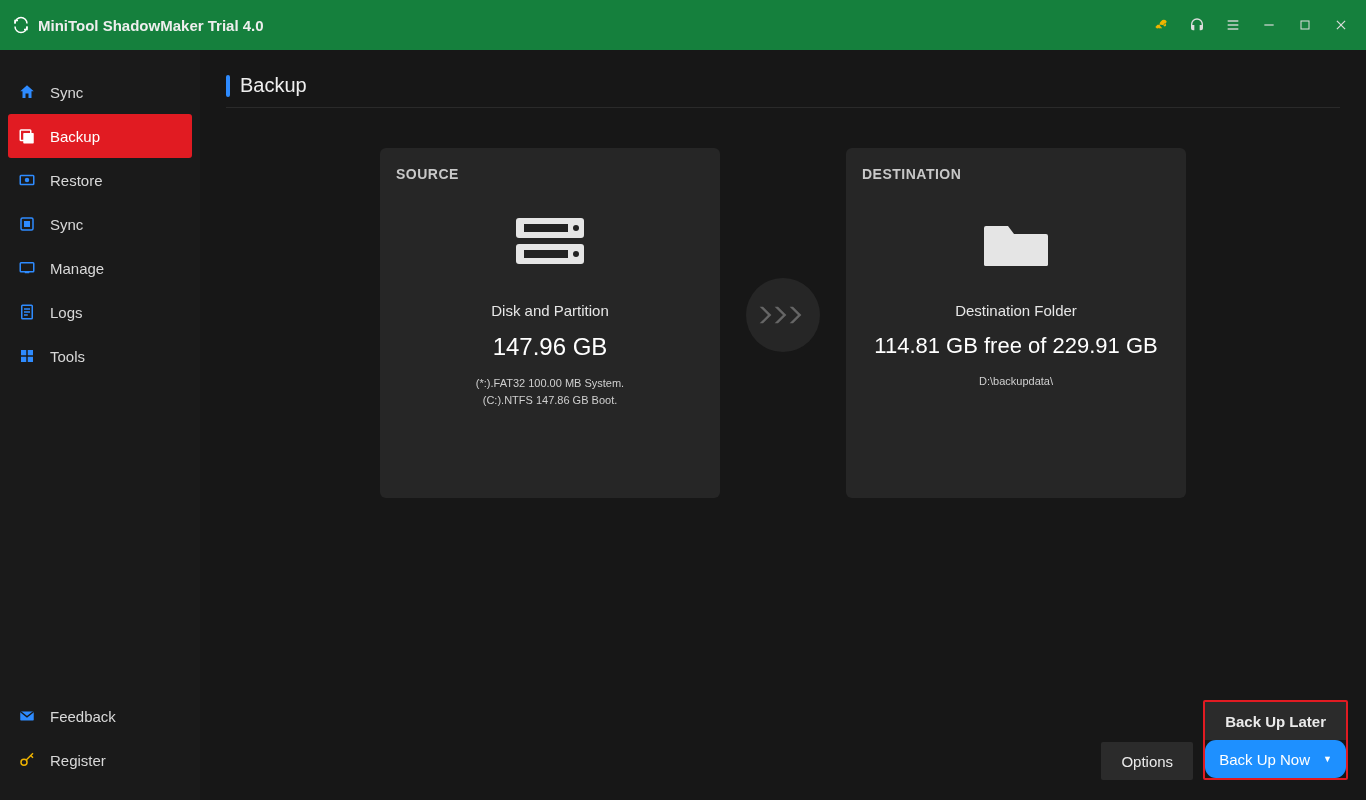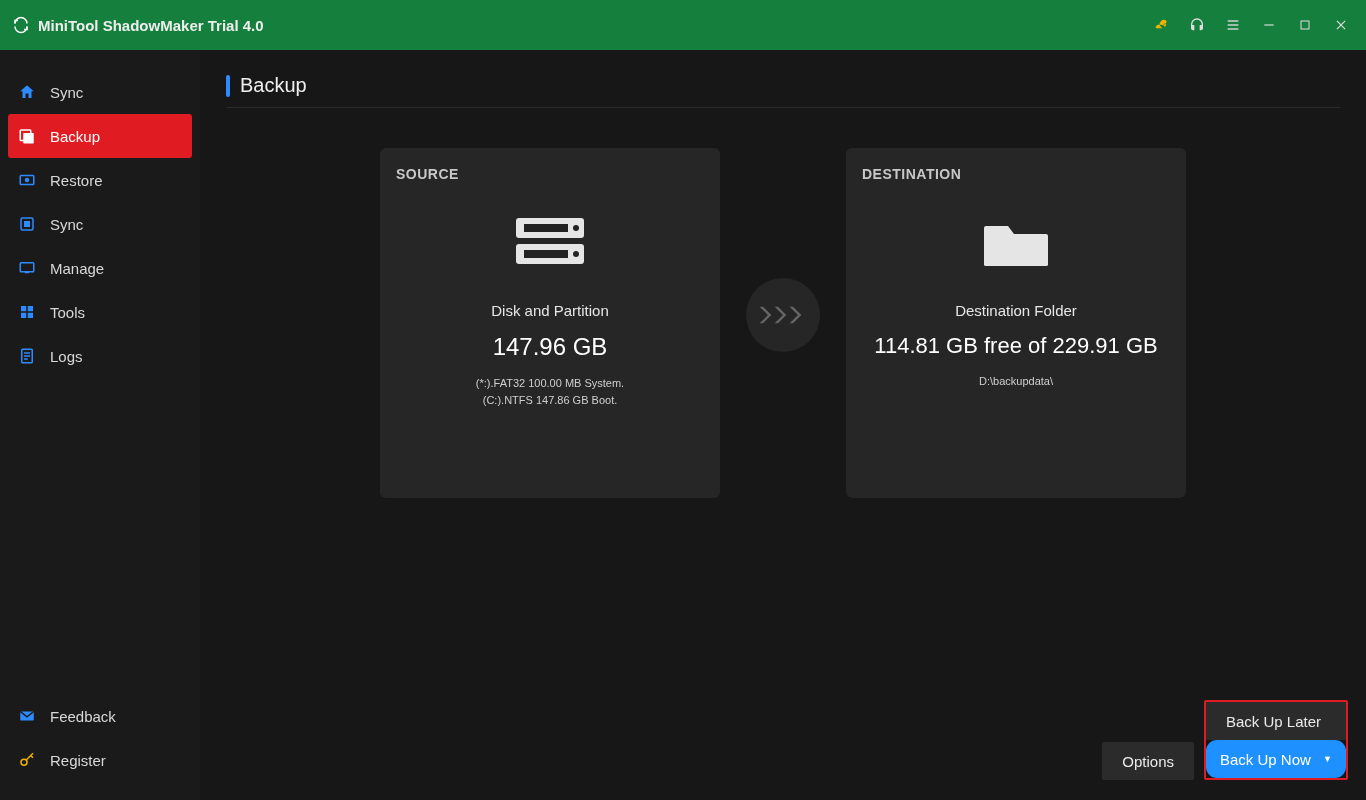--- a/index.html
+++ b/index.html
@@ -79,20 +79,21 @@
     font-size: 15px; border-radius: 2px; cursor: pointer;
   }
   .backup-split {
     border: 2px solid #e11b22; border-radius: 2px; overflow: hidden;
     display: flex; flex-direction: column;
   }
   .split-top {
     background: #2b2b2b; color: #eaeaea; height: 38px; padding: 0 20px;
     display: flex; align-items: center; justify-content: flex-start; font-size: 15px; cursor: pointer;
     min-width: 140px;
+    font-weight: bold;
   }
   .split-bottom {
     background: #1e90ff; color: #fff; height: 38px; padding: 0 14px;
     display: flex; align-items: center; justify-content: space-between; font-size: 15px; cursor: pointer;
     min-width: 140px;
     border-radius: 11px;
   }
   .caret { font-size: 9px; margin-left: 10px; }
 
 </style>
@@ -197,42 +198,42 @@
         <div class="side-item manage">
           <span class="s-icon">
             <svg viewBox="0 0 24 24" width="18" height="18" fill="currentColor">
                 <rect x="3" y="5" width="18" height="12" rx="1" fill="none" stroke="currentColor" stroke-width="2"></rect>
                 <rect x="9" y="17" width="6" height="2"></rect>
               </svg>
           </span>
           <span>Manage</span>
         </div>
 
+        <div class="side-item logs">
+          <span class="s-icon">
+            <svg viewBox="0 0 24 24" width="18" height="18" fill="currentColor">
+                <rect x="5" y="3" width="14" height="18" rx="1" fill="none" stroke="currentColor" stroke-width="2"></rect>
+                <line x1="8" y1="8" x2="16" y2="8" stroke="currentColor" stroke-width="2"></line>
+                <line x1="8" y1="12" x2="16" y2="12" stroke="currentColor" stroke-width="2"></line>
+                <line x1="8" y1="16" x2="13" y2="16" stroke="currentColor" stroke-width="2"></line>
+              </svg>
+          </span>
+          <span>Logs</span>
+        </div>
+
         <div class="side-item tools">
           <span class="s-icon">
             <svg viewBox="0 0 24 24" width="18" height="18" fill="currentColor">
                 <rect x="4" y="4" width="7" height="7"></rect>
                 <rect x="13" y="4" width="7" height="7"></rect>
                 <rect x="4" y="13" width="7" height="7"></rect>
                 <rect x="13" y="13" width="7" height="7"></rect>
               </svg>
           </span>
           <span>Tools</span>
-        </div>
-
-        <div class="side-item logs">
-          <span class="s-icon">
-            <svg viewBox="0 0 24 24" width="18" height="18" fill="currentColor">
-                <rect x="5" y="3" width="14" height="18" rx="1" fill="none" stroke="currentColor" stroke-width="2"></rect>
-                <line x1="8" y1="8" x2="16" y2="8" stroke="currentColor" stroke-width="2"></line>
-                <line x1="8" y1="12" x2="16" y2="12" stroke="currentColor" stroke-width="2"></line>
-                <line x1="8" y1="16" x2="13" y2="16" stroke="currentColor" stroke-width="2"></line>
-              </svg>
-          </span>
-          <span>Logs</span>
         </div>
 
       </div>
 
       <div class="side-bottom">
         <div class="side-item">
           <span class="s-icon fb">
             <svg viewBox="0 0 24 24" width="18" height="18" fill="currentColor">
                 <rect x="3" y="6" width="18" height="12" rx="1"></rect>
                 <polyline points="3,6 12,13 21,6" fill="none" stroke="#1a1a1a" stroke-width="2"></polyline>

